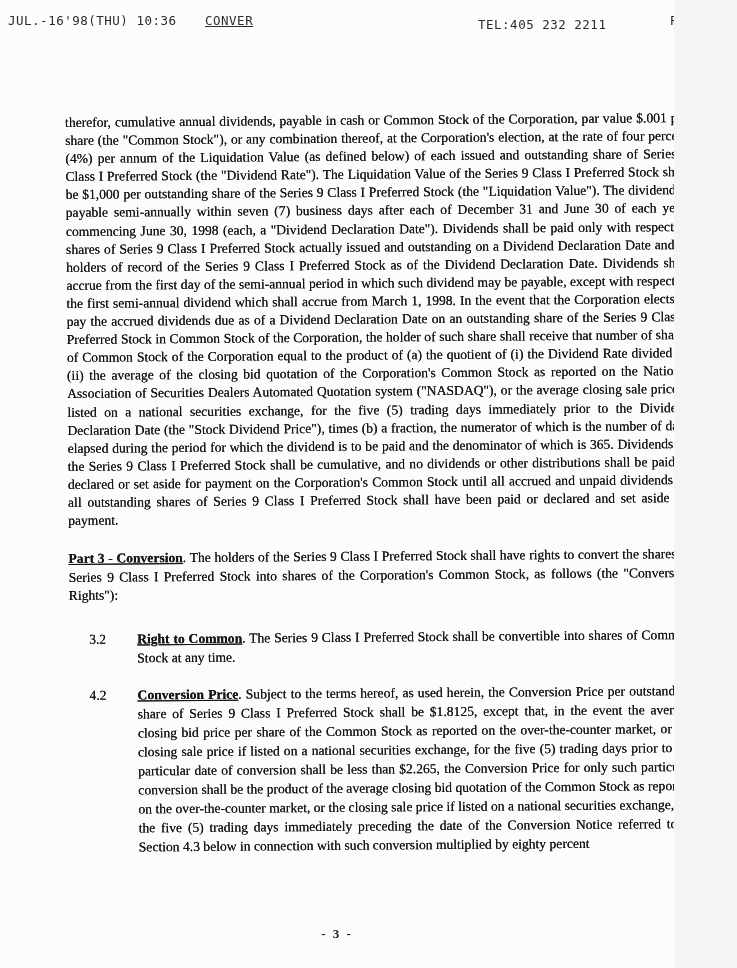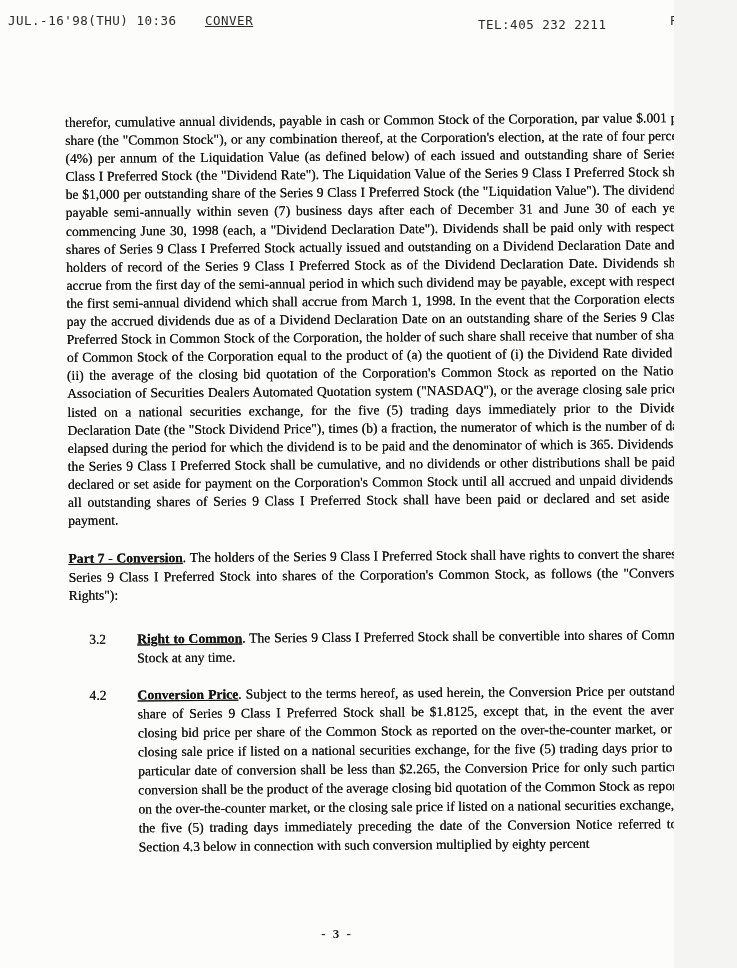--- a/index.html
+++ b/index.html
@@ -102,21 +102,21 @@
     <span class="ts">JUL.-16'98(THU) 10:36</span>
     <span class="sndr">CONVER</span>
     <span class="tel">TEL:405 232 2211</span>
     <span class="pnum">P.010</span>
   </header>
 
   <main class="content">
 
     <p class="para">therefor, cumulative annual dividends, payable in cash or Common Stock of the Corporation, par value $.001 per share (the "Common Stock"),  or any combination thereof, at the Corporation's election, at the rate of four percent (4%) per annum of the Liquidation Value (as defined below) of each issued and outstanding share of Series 9 Class I Preferred Stock (the "Dividend Rate"). The Liquidation Value of the Series 9 Class I Preferred Stock shall be $1,000 per outstanding share of the Series 9 Class I Preferred Stock (the "Liquidation Value").  The dividend is payable semi-annually within seven (7) business days after each of December 31 and June 30 of each year, commencing June 30, 1998 (each, a "Dividend Declaration Date").  Dividends shall be paid only with respect to shares of Series 9 Class I Preferred Stock actually issued and outstanding on a Dividend Declaration Date and to holders of record of the Series 9 Class I Preferred Stock as of the Dividend Declaration Date.  Dividends shall accrue from the first day of the semi-annual period in which such dividend may be payable, except with respect to the first semi-annual dividend which shall accrue from March 1, 1998.  In the event that the Corporation elects to pay the accrued dividends due as of a Dividend Declaration Date on an outstanding share of the Series 9 Class I Preferred Stock in Common Stock of the Corporation, the holder of such share shall receive that number of shares of Common Stock of the Corporation equal to the product of (a) the quotient of (i) the Dividend Rate divided by (ii) the average of the closing bid quotation of the Corporation's Common Stock as reported on the National Association of Securities Dealers Automated Quotation system ("NASDAQ"), or the average closing sale price if listed on a national securities exchange, for the five (5) trading days immediately prior to the Dividend Declaration Date (the "Stock Dividend Price"), times (b) a fraction, the numerator of which is the number of days elapsed during the period for which the dividend is to be paid and the denominator of which is 365.  Dividends on the Series 9 Class I Preferred Stock shall be cumulative, and no dividends or other distributions shall be paid or declared or set aside for payment on the Corporation's Common Stock until all accrued and unpaid dividends on all outstanding shares of Series 9 Class I Preferred Stock shall have been paid or declared and set aside for payment.</p>
 
-    <p class="para part4"><span class="hd">Part 7 - Conversion</span><span>.  The holders of the Series 9 Class I Preferred Stock shall have rights to convert the shares of Series 9 Class I Preferred Stock into shares of the Corporation's Common Stock, as follows (the "Conversion Rights"):</span></p>
+    <p class="para part4"><span class="hd">Part 3 - Conversion</span><span>.  The holders of the Series 9 Class I Preferred Stock shall have rights to convert the shares of Series 9 Class I Preferred Stock into shares of the Corporation's Common Stock, as follows (the "Conversion Rights"):</span></p>
 
     <div class="section">
       <span class="sec-num">3.2</span>
       <p class="sec-body"><span class="hd">Right to Common</span><span>.  The Series 9 Class I Preferred Stock shall be convertible into shares of Common Stock at any time.</span></p>
     </div>
 
     <div class="section">
       <span class="sec-num">4.2</span>
       <p class="sec-body"><span class="hd">Conversion Price</span><span>.  Subject to the terms hereof, as used herein, the Conversion Price per outstanding share of Series 9 Class I Preferred Stock shall be $1.8125, except that, in the event the average closing bid price per share of the Common Stock as reported on the over-the-counter market, or the closing sale price if listed on a national securities exchange, for the five (5) trading days prior to the particular date of conversion shall be less than $2.265, the Conversion Price for only such particular conversion shall be the product of the average closing bid quotation of the Common Stock as reported on the over-the-counter market, or the closing sale price if listed on a national securities exchange, for the five (5) trading days immediately preceding the date of the Conversion Notice referred to in Section 4.3 below in connection with such conversion multiplied by eighty percent</span></p>
     </div>

